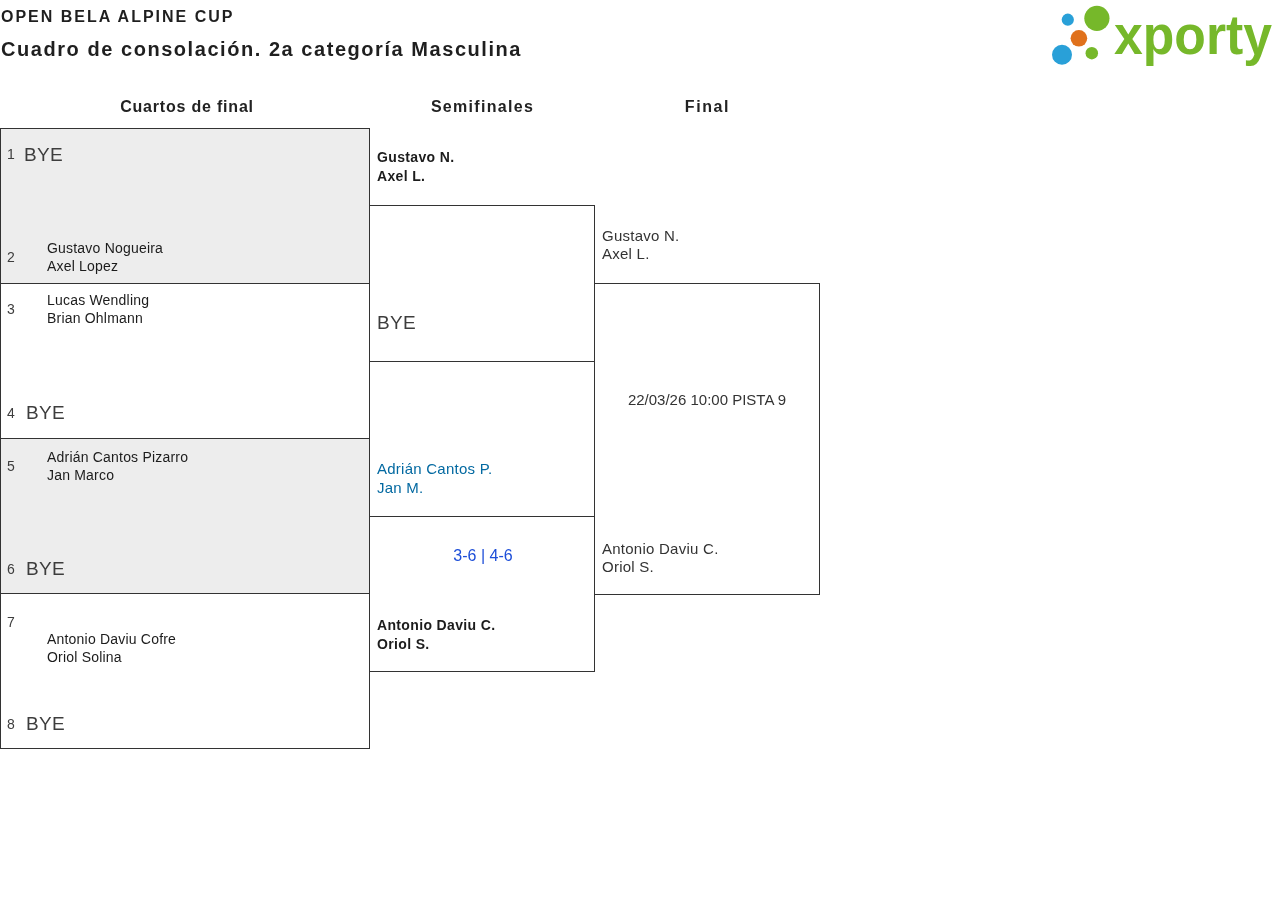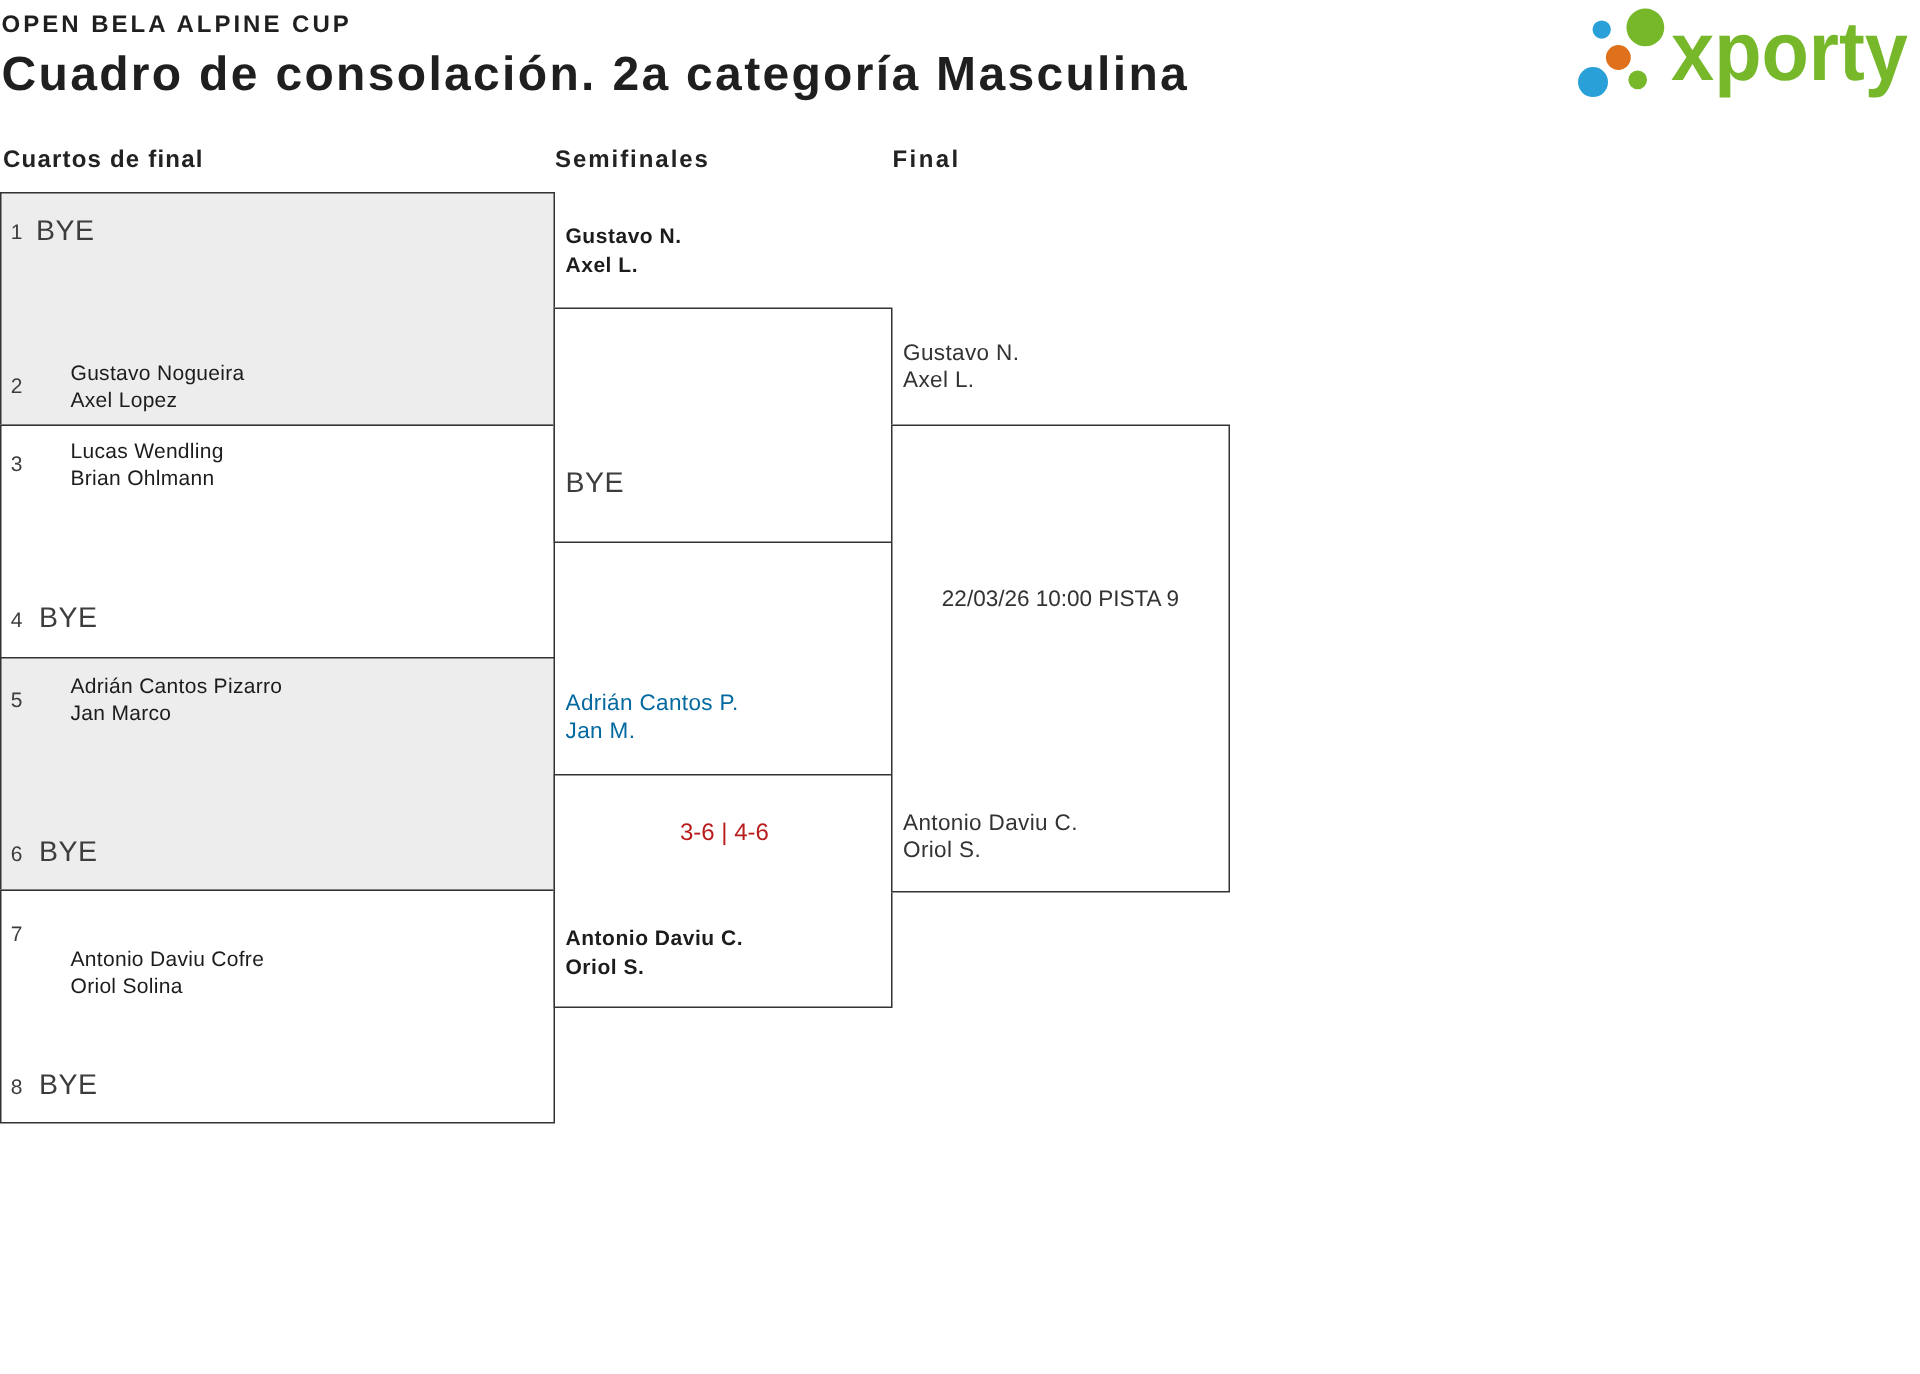--- a/index.html
+++ b/index.html
@@ -6,27 +6,27 @@
   body{width:1280px;height:916px;background:#fff;position:relative;
        font-family:"Liberation Sans", sans-serif;color:#1c1c1c;}
   .abs{position:absolute;}
   .box{position:absolute;border:1px solid #333;box-sizing:border-box;background:#fff;}
   .gray{background:#ededed;}
   .num{position:absolute;left:2px;width:18px;text-align:center;font-size:14px;color:#3d3d3d;line-height:18px;}
   .nm{position:absolute;font-weight:normal;font-size:14px;letter-spacing:0.2px;line-height:18px;color:#1c1c1c;margin-left:20px;}
   .bye{position:absolute;font-size:19px;color:#3d3d3d;line-height:18px;letter-spacing:0.3px;}
   .sfb{position:absolute;left:377px;font-weight:bold;font-size:14px;letter-spacing:0.35px;line-height:19px;color:#1c1c1c;}
   .sfr{position:absolute;left:377px;font-size:15px;letter-spacing:0.25px;line-height:19px;color:#0369a1;}
-  .hdr{position:absolute;font-size:16px;font-weight:bold;letter-spacing:0.8px;color:#222;line-height:18px;}
+  .hdr{position:absolute;font-size:16px;font-weight:bold;letter-spacing:0.8px;text-align:center;color:#222;line-height:18px;}
 </style>
 </head>
 <body>
 
   <div class="abs" style="left:1px;top:1.5px;font-size:16px;font-weight:bold;letter-spacing:2.0px;line-height:29px;color:#1f1f1f;">OPEN BELA ALPINE CUP</div>
-  <div class="abs" style="left:1px;top:34.5px;font-size:32px;font-weight:bold;letter-spacing:1.55px;line-height:29px;color:#1f1f1f;">Cuadro de consolación. 2a categoría Masculina</div>
+  <div class="abs" style="left:1px;top:34.5px;font-size:20px;font-weight:bold;letter-spacing:1.55px;line-height:29px;color:#1f1f1f;">Cuadro de consolación. 2a categoría Masculina</div>
 
   <svg class="abs" style="left:1050px;top:2px;" width="228" height="70" viewBox="0 0 228 70">
     <circle cx="17.8" cy="17.7" r="6.1" fill="#29a0d8"></circle>
     <circle cx="46.9" cy="16.3" r="12.6" fill="#76b82a"></circle>
     <circle cx="28.9" cy="36.3" r="8.3" fill="#e0711c"></circle>
     <circle cx="12" cy="52.7" r="10" fill="#29a0d8"></circle>
     <circle cx="41.8" cy="51.2" r="6.25" fill="#76b82a"></circle>
     <text x="64" y="51.5" font-family="Liberation Sans, sans-serif" font-weight="bold" font-size="56" fill="#76b82a" textLength="158" lengthAdjust="spacingAndGlyphs">xporty</text>
   </svg>
 
@@ -64,18 +64,18 @@
 
   <div class="num" style="top:613px;">7</div>
   <div class="nm" style="left:27px;top:630px;">Antonio Daviu Cofre<br>Oriol Solina</div>
 
   <div class="num" style="top:715px;">8</div>
   <div class="bye" style="left:26px;top:715px;">BYE</div>
 
   <div class="sfb" style="top:148px;">Gustavo N.<br>Axel L.</div>
   <div class="bye" style="left:377px;top:314px;">BYE</div>
   <div class="sfr" style="top:458.5px;">Adrián Cantos P.<br>Jan M.</div>
-  <div class="abs" style="left:370px;top:547px;width:226px;text-align:center;font-size:16px;color:#b91c1c;line-height:18px;">3-6 | 4-6</div>
+  <div class="abs" style="left:370px;top:547px;width:226px;text-align:center;font-size:16px;color:#1d4ed8;line-height:18px;">3-6 | 4-6</div>
   <div class="sfb" style="top:615.8px;">Antonio Daviu C.<br>Oriol S.</div>
 
   <div class="sfr" style="left:602px;top:227px;line-height:18px;color:#333;">Gustavo N.<br>Axel L.</div>
   <div class="abs" style="left:594px;top:391px;width:226px;text-align:center;font-size:15px;color:#333;line-height:18px;">22/03/26 10:00 PISTA 9</div>
   <div class="sfr" style="left:602px;top:539.8px;line-height:18px;color:#333;">Antonio Daviu C.<br>Oriol S.</div>
 
 </body></html>

